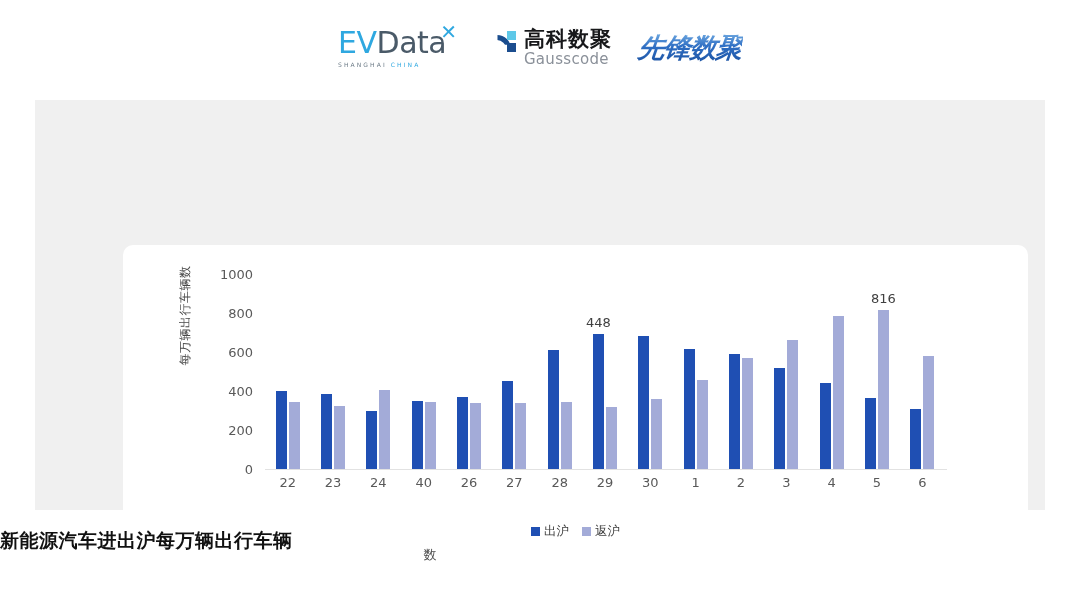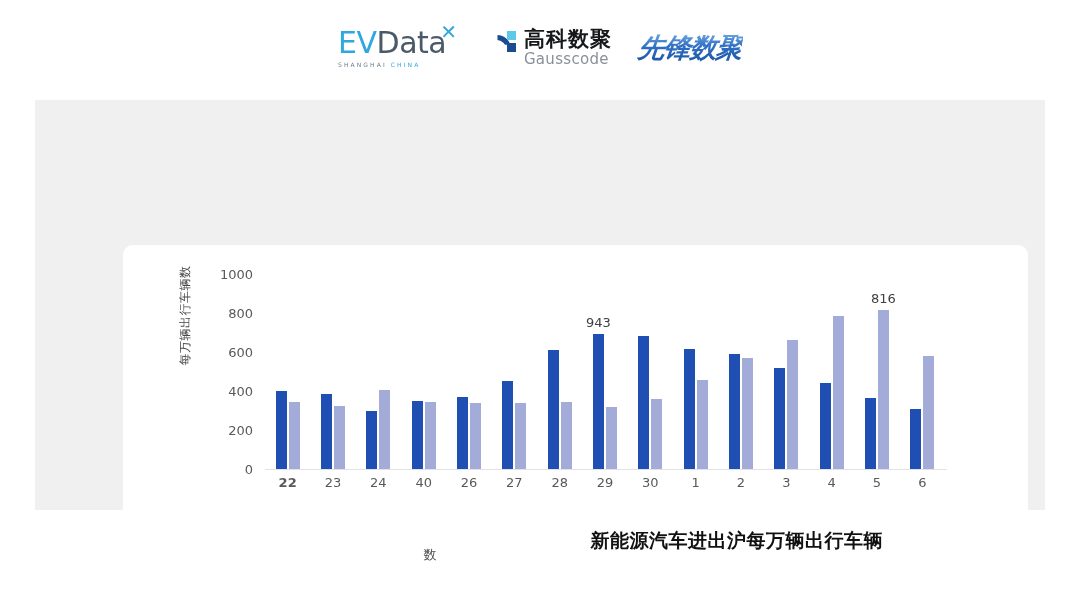--- a/index.html
+++ b/index.html
@@ -130,21 +130,21 @@
     position:absolute;left:0;top:278px;width:905px;
     display:flex;align-items:center;justify-content:center;gap:13px;
     font-size:12.5px;color:#3c3c3c;
     font-family:"DejaVu Sans","Liberation Sans",sans-serif;
   }
   .legend-item{display:flex;align-items:center;gap:4px;}
   .legend-swatch{width:9px;height:9px;display:inline-block;}
 
   
   #caption{
-    position:absolute;left:0;top:528px;width:883px;text-align:right;
+    position:absolute;left:0;top:528px;width:883px;text-align:left;
   }
   #caption-cn{
     font-size:19px;font-weight:700;color:#111111;letter-spacing:0.5px;
     font-family:"DejaVu Sans","Liberation Sans",sans-serif;
   }
   #caption-artifact{
     position:absolute;left:50%;margin-left:-18px;top:18px;
     font-size:13px;color:#2a2a2a;opacity:.85;
     font-family:"DejaVu Sans",sans-serif;
   }
@@ -196,30 +196,40 @@
           <div class="y-tick" style="top: 146px;">400</div>
           <div class="y-tick" style="top: 107px;">600</div>
           <div class="y-tick" style="top: 68px;">800</div>
           <div class="y-tick" style="top: 29px;">1000</div>
         </div>
 
       <div id="plot"></div>
       <div id="baseline"></div>
 
 
+      <div id="legend">
+          <div class="legend-item">
+            <span class="legend-swatch" style="background: rgb(31, 79, 179);"></span>
+            <span>出沪</span>
+          </div>
+          <div class="legend-item">
+            <span class="legend-swatch" style="background: rgb(163, 171, 216);"></span>
+            <span>返沪</span>
+          </div>
+        </div>
 
     <div class="group" style="left: 142px; top: 29px; width: 45.3333px;">
           <div style="position: relative; display: flex; align-items: flex-end;">
             <div class="bar bar-out" style="height: 78.39px; background: rgb(31, 79, 179);"></div>
           </div>
           <div style="position: relative; display: flex; align-items: flex-end;">
             <div class="bar bar-in" style="height: 67.275px; background: rgb(163, 171, 216);"></div>
           </div>
         </div>
-        <div class="x-tick" style="left: 141.667px; font-weight: bold;">22</div>
+        <div class="x-tick" style="left: 141.667px;">22</div>
         <div class="group" style="left: 187.333px; top: 29px; width: 45.3333px;">
           <div style="position: relative; display: flex; align-items: flex-end;">
             <div class="bar bar-out" style="height: 75.075px; background: rgb(31, 79, 179);"></div>
           </div>
           <div style="position: relative; display: flex; align-items: flex-end;">
             <div class="bar bar-in" style="height: 63.375px; background: rgb(163, 171, 216);"></div>
           </div>
         </div>
         <div class="x-tick" style="left: 187px;">23</div>
         <div class="group" style="left: 232.667px; top: 29px; width: 45.3333px;">
@@ -263,21 +273,21 @@
             <div class="bar bar-out" style="height: 118.56px; background: rgb(31, 79, 179);"></div>
           </div>
           <div style="position: relative; display: flex; align-items: flex-end;">
             <div class="bar bar-in" style="height: 67.275px; background: rgb(163, 171, 216);"></div>
           </div>
         </div>
         <div class="x-tick" style="left: 413.667px;">28</div>
         <div class="group" style="left: 459.333px; top: 29px; width: 45.3333px;">
           <div style="position: relative; display: flex; align-items: flex-end;">
             <div class="bar bar-out" style="height: 134.94px; background: rgb(31, 79, 179);"></div>
-            <div class="bar-label" style="bottom: 138.94px;">943</div>
+            <div class="bar-label" style="bottom: 138.94px;">448</div>
           </div>
           <div style="position: relative; display: flex; align-items: flex-end;">
             <div class="bar bar-in" style="height: 62.01px; background: rgb(163, 171, 216);"></div>
           </div>
         </div>
         <div class="x-tick" style="left: 459px;">29</div>
         <div class="group" style="left: 504.667px; top: 29px; width: 45.3333px;">
           <div style="position: relative; display: flex; align-items: flex-end;">
             <div class="bar bar-out" style="height: 132.6px; background: rgb(31, 79, 179);"></div>
           </div>

